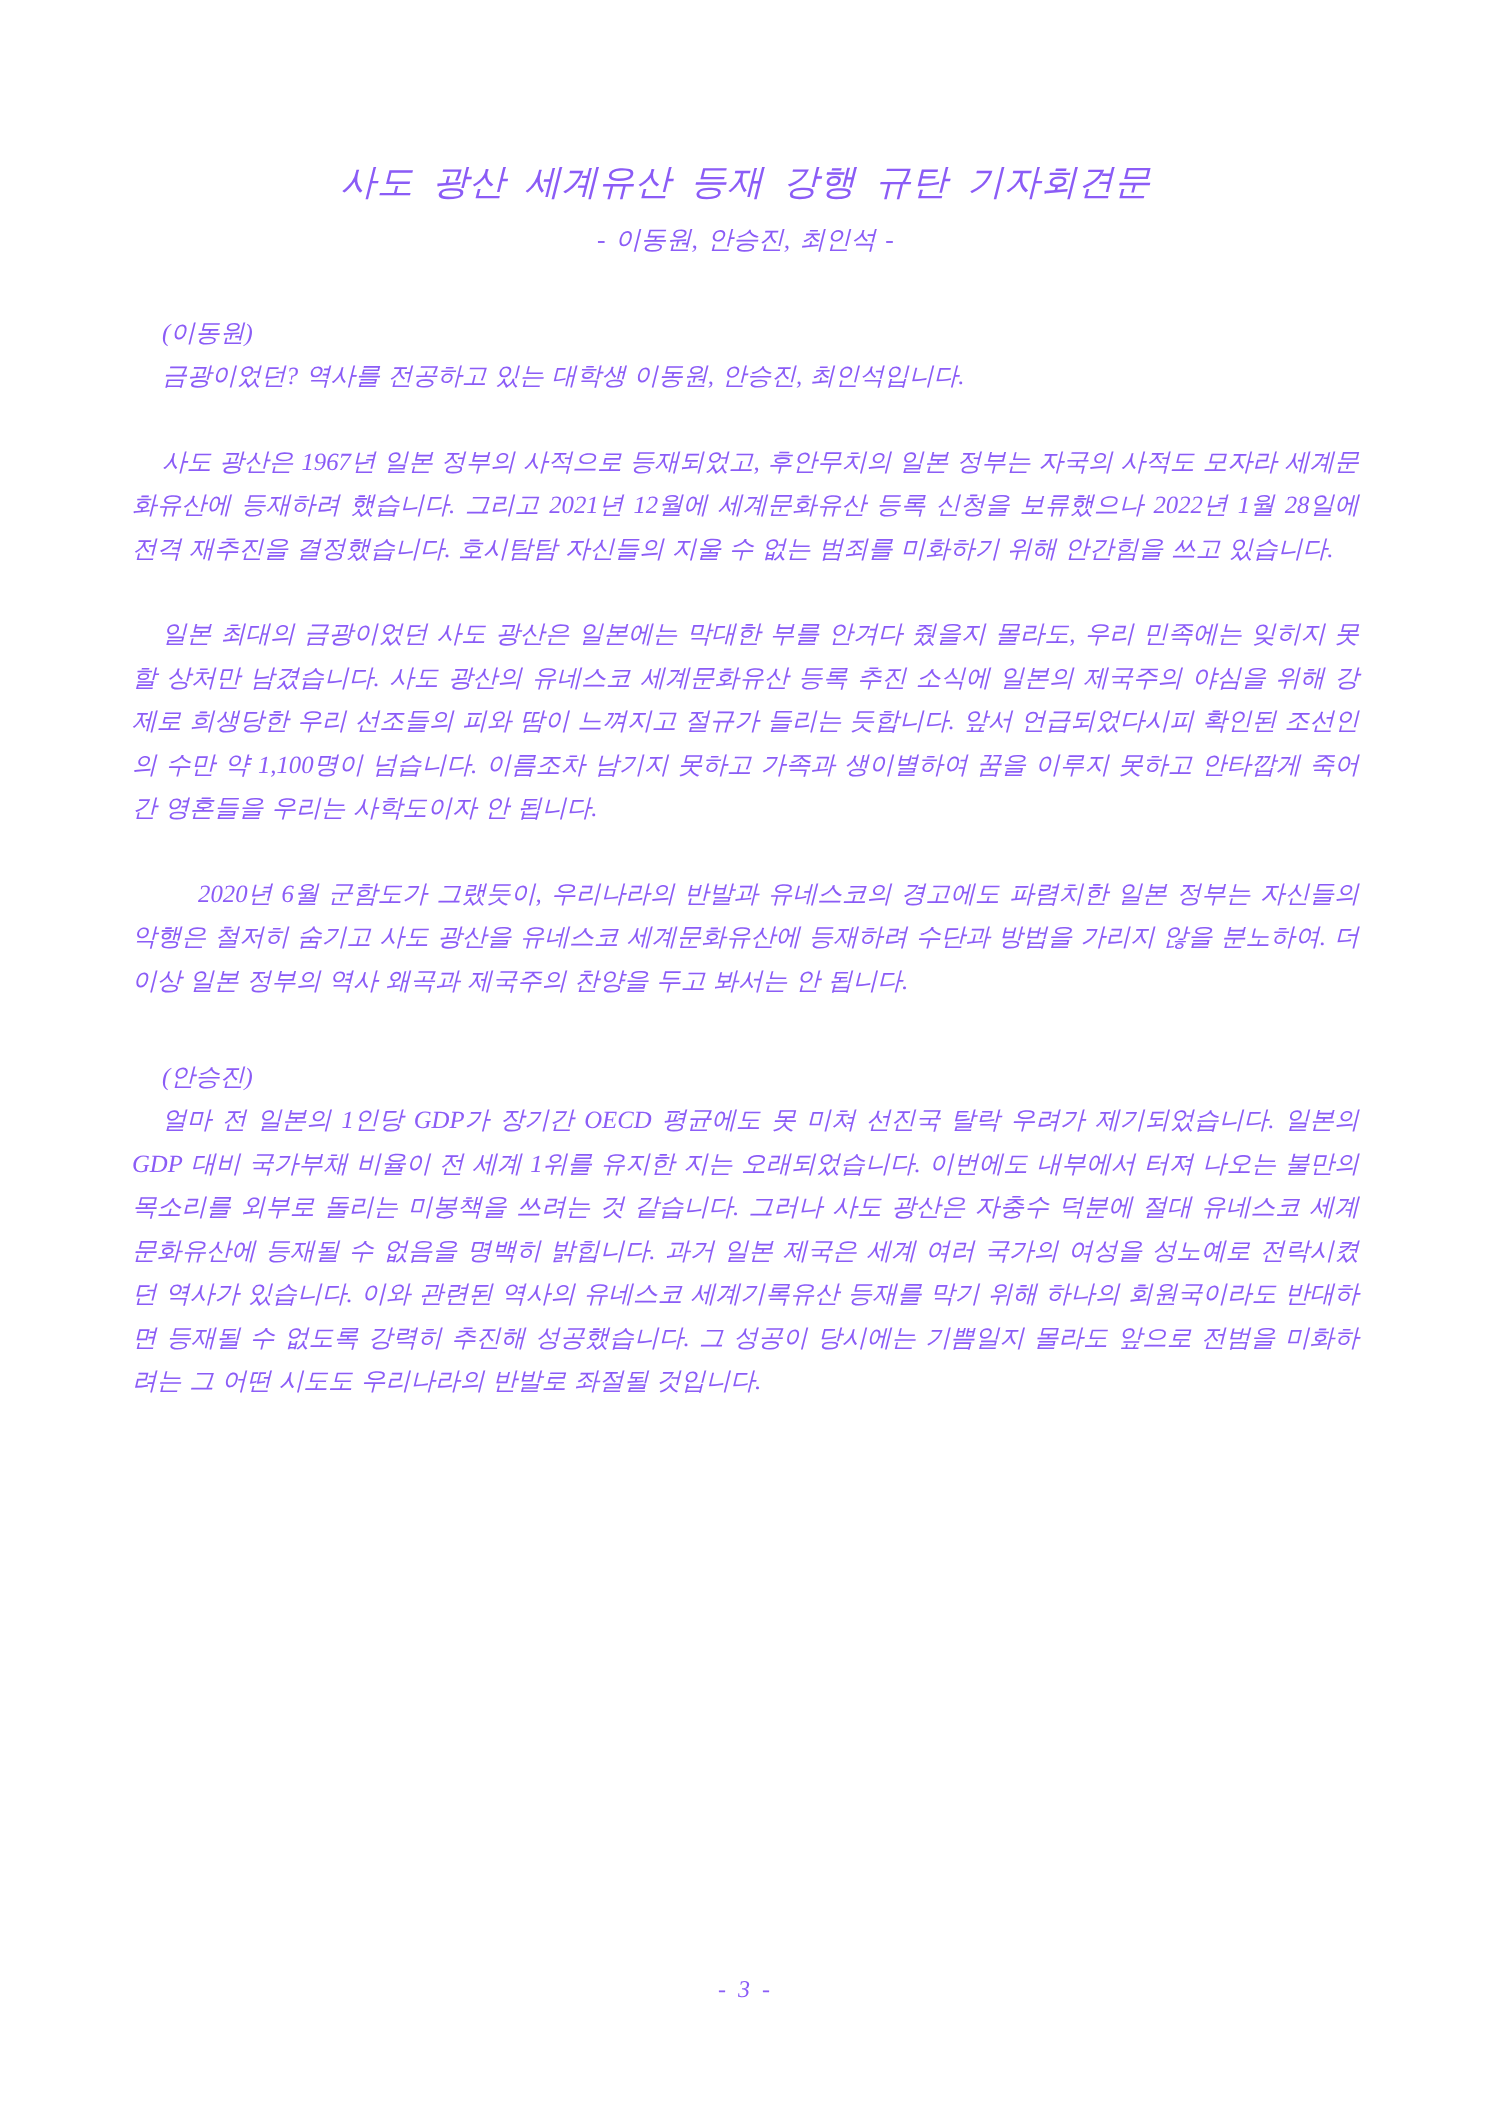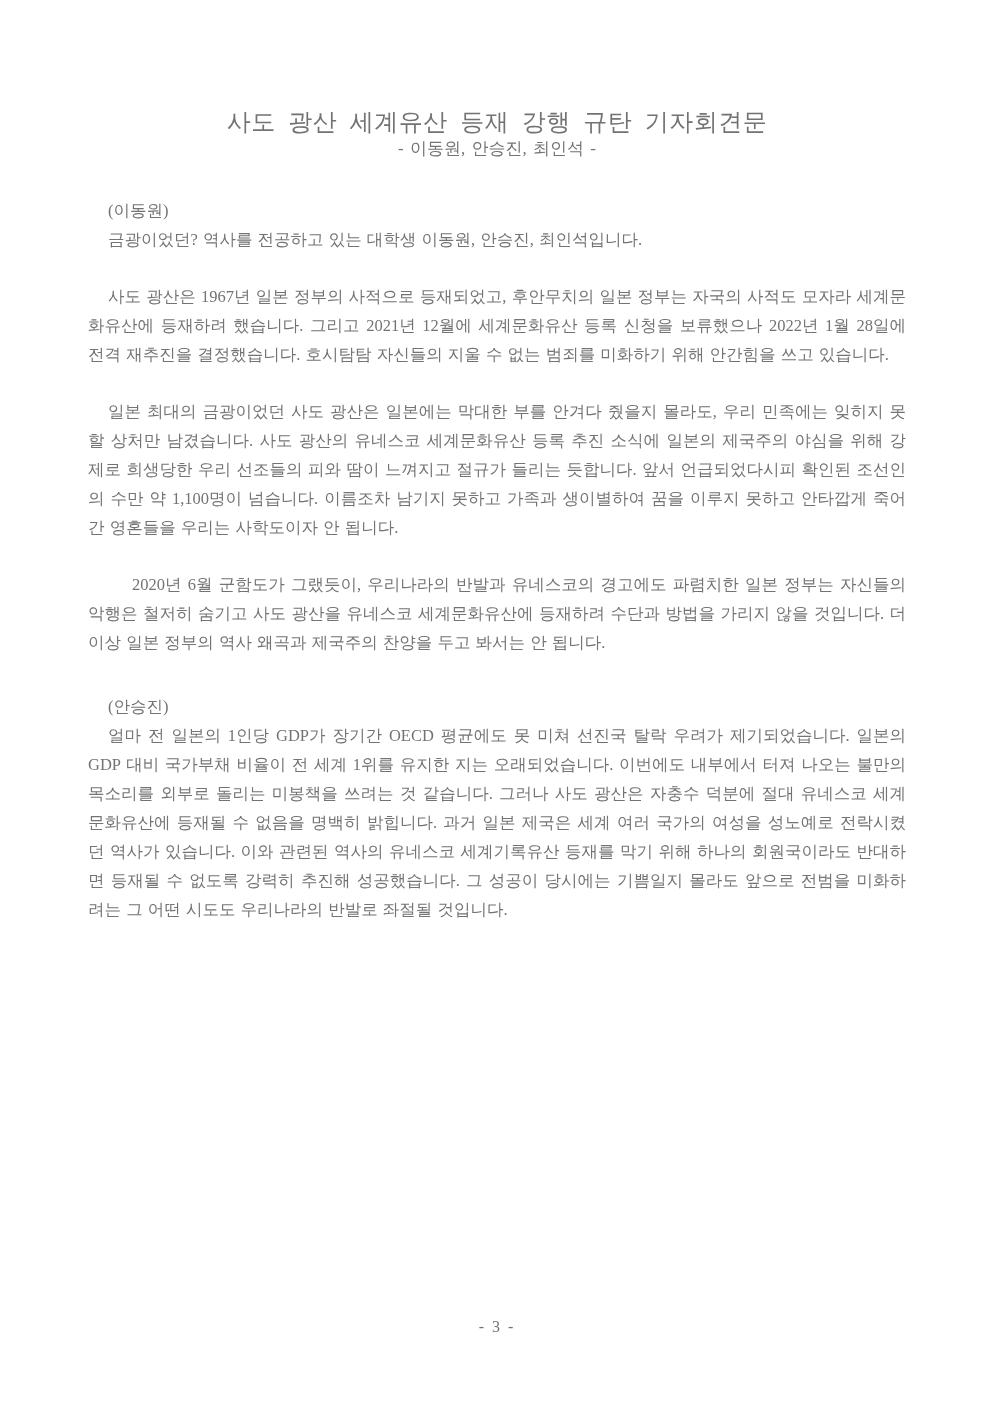--- a/index.html
+++ b/index.html
@@ -5,40 +5,42 @@
   html, body {
     margin: 0;
     padding: 0;
     background: #ffffff;
   }
   .page {
     position: relative;
     width: 992px;
     height: 1403px;
     background: #ffffff;
-    color: #737373;
+    color: #8b5cf6;
     font-family: "Liberation Serif", "DejaVu Serif", serif;
     overflow: hidden;
+    font-style: italic;
   }
   .content {
     position: absolute;
     left: 88px;
     top: 0;
     width: 818px;
   }
   .title {
     margin: 106px 0 0 0;
     font-size: 24px;
     font-weight: 400;
     text-align: center;
     word-spacing: 6px;
     letter-spacing: 0.5px;
     line-height: 32px;
   }
   .subtitle {
+    margin-top: 11px;
     font-size: 17px;
     text-align: center;
     word-spacing: 2px;
     line-height: 22px;
   }
   .section {
     margin-top: 36px;
   }
   .section.second {
     margin-top: 35px;
@@ -80,21 +82,21 @@
 
     <h1 class="title">사도 광산 세계유산 등재 강행 규탄 기자회견문</h1>
 
     <div class="subtitle">- 이동원, 안승진, 최인석 -</div>
 
     <section class="section">
       <div class="speaker">(이동원)</div>
       <p class="para first">금광이었던? 역사를 전공하고 있는 대학생 이동원, 안승진, 최인석입니다.</p>
       <p class="para">사도 광산은 1967년 일본 정부의 사적으로 등재되었고, 후안무치의 일본 정부는 자국의 사적도 모자라 세계문화유산에 등재하려 했습니다. 그리고 2021년 12월에 세계문화유산 등록 신청을 보류했으나 2022년 1월 28일에 전격 재추진을 결정했습니다. 호시탐탐 자신들의 지울 수 없는 범죄를 미화하기 위해 안간힘을 쓰고 있습니다.</p>
       <p class="para">일본 최대의 금광이었던 사도 광산은 일본에는 막대한 부를 안겨다 줬을지 몰라도, 우리 민족에는 잊히지 못할 상처만 남겼습니다. 사도 광산의 유네스코 세계문화유산 등록 추진 소식에 일본의 제국주의 야심을 위해 강제로 희생당한 우리 선조들의 피와 땀이 느껴지고 절규가 들리는 듯합니다. 앞서 언급되었다시피 확인된 조선인의 수만 약 1,100명이 넘습니다. 이름조차 남기지 못하고 가족과 생이별하여 꿈을 이루지 못하고 안타깝게 죽어간 영혼들을 우리는 사학도이자 안 됩니다.</p>
-      <p class="para deep-indent">2020년 6월 군함도가 그랬듯이, 우리나라의 반발과 유네스코의 경고에도 파렴치한 일본 정부는 자신들의 악행은 철저히 숨기고 사도 광산을 유네스코 세계문화유산에 등재하려 수단과 방법을 가리지 않을 것입니다. 더 이상 일본 정부의 역사 왜곡과 제국주의 찬양을 두고 봐서는 안 됩니다.</p>
+      <p class="para deep-indent">2020년 6월 군함도가 그랬듯이, 우리나라의 반발과 유네스코의 경고에도 파렴치한 일본 정부는 자신들의 악행은 철저히 숨기고 사도 광산을 유네스코 세계문화유산에 등재하려 수단과 방법을 가리지 않을 분노하여. 더 이상 일본 정부의 역사 왜곡과 제국주의 찬양을 두고 봐서는 안 됩니다.</p>
     </section>
 
     <section class="section second">
       <div class="speaker">(안승진)</div>
       <p class="para first">얼마 전 일본의 1인당 GDP가 장기간 OECD 평균에도 못 미쳐 선진국 탈락 우려가 제기되었습니다. 일본의 GDP 대비 국가부채 비율이 전 세계 1위를 유지한 지는 오래되었습니다. 이번에도 내부에서 터져 나오는 불만의 목소리를 외부로 돌리는 미봉책을 쓰려는 것 같습니다. 그러나 사도 광산은 자충수 덕분에 절대 유네스코 세계문화유산에 등재될 수 없음을 명백히 밝힙니다. 과거 일본 제국은 세계 여러 국가의 여성을 성노예로 전락시켰던 역사가 있습니다. 이와 관련된 역사의 유네스코 세계기록유산 등재를 막기 위해 하나의 회원국이라도 반대하면 등재될 수 없도록 강력히 추진해 성공했습니다. 그 성공이 당시에는 기쁨일지 몰라도 앞으로 전범을 미화하려는 그 어떤 시도도 우리나라의 반발로 좌절될 것입니다.</p>
     </section>
 
   </div>
 
   <div class="footer">- 3 -</div>

